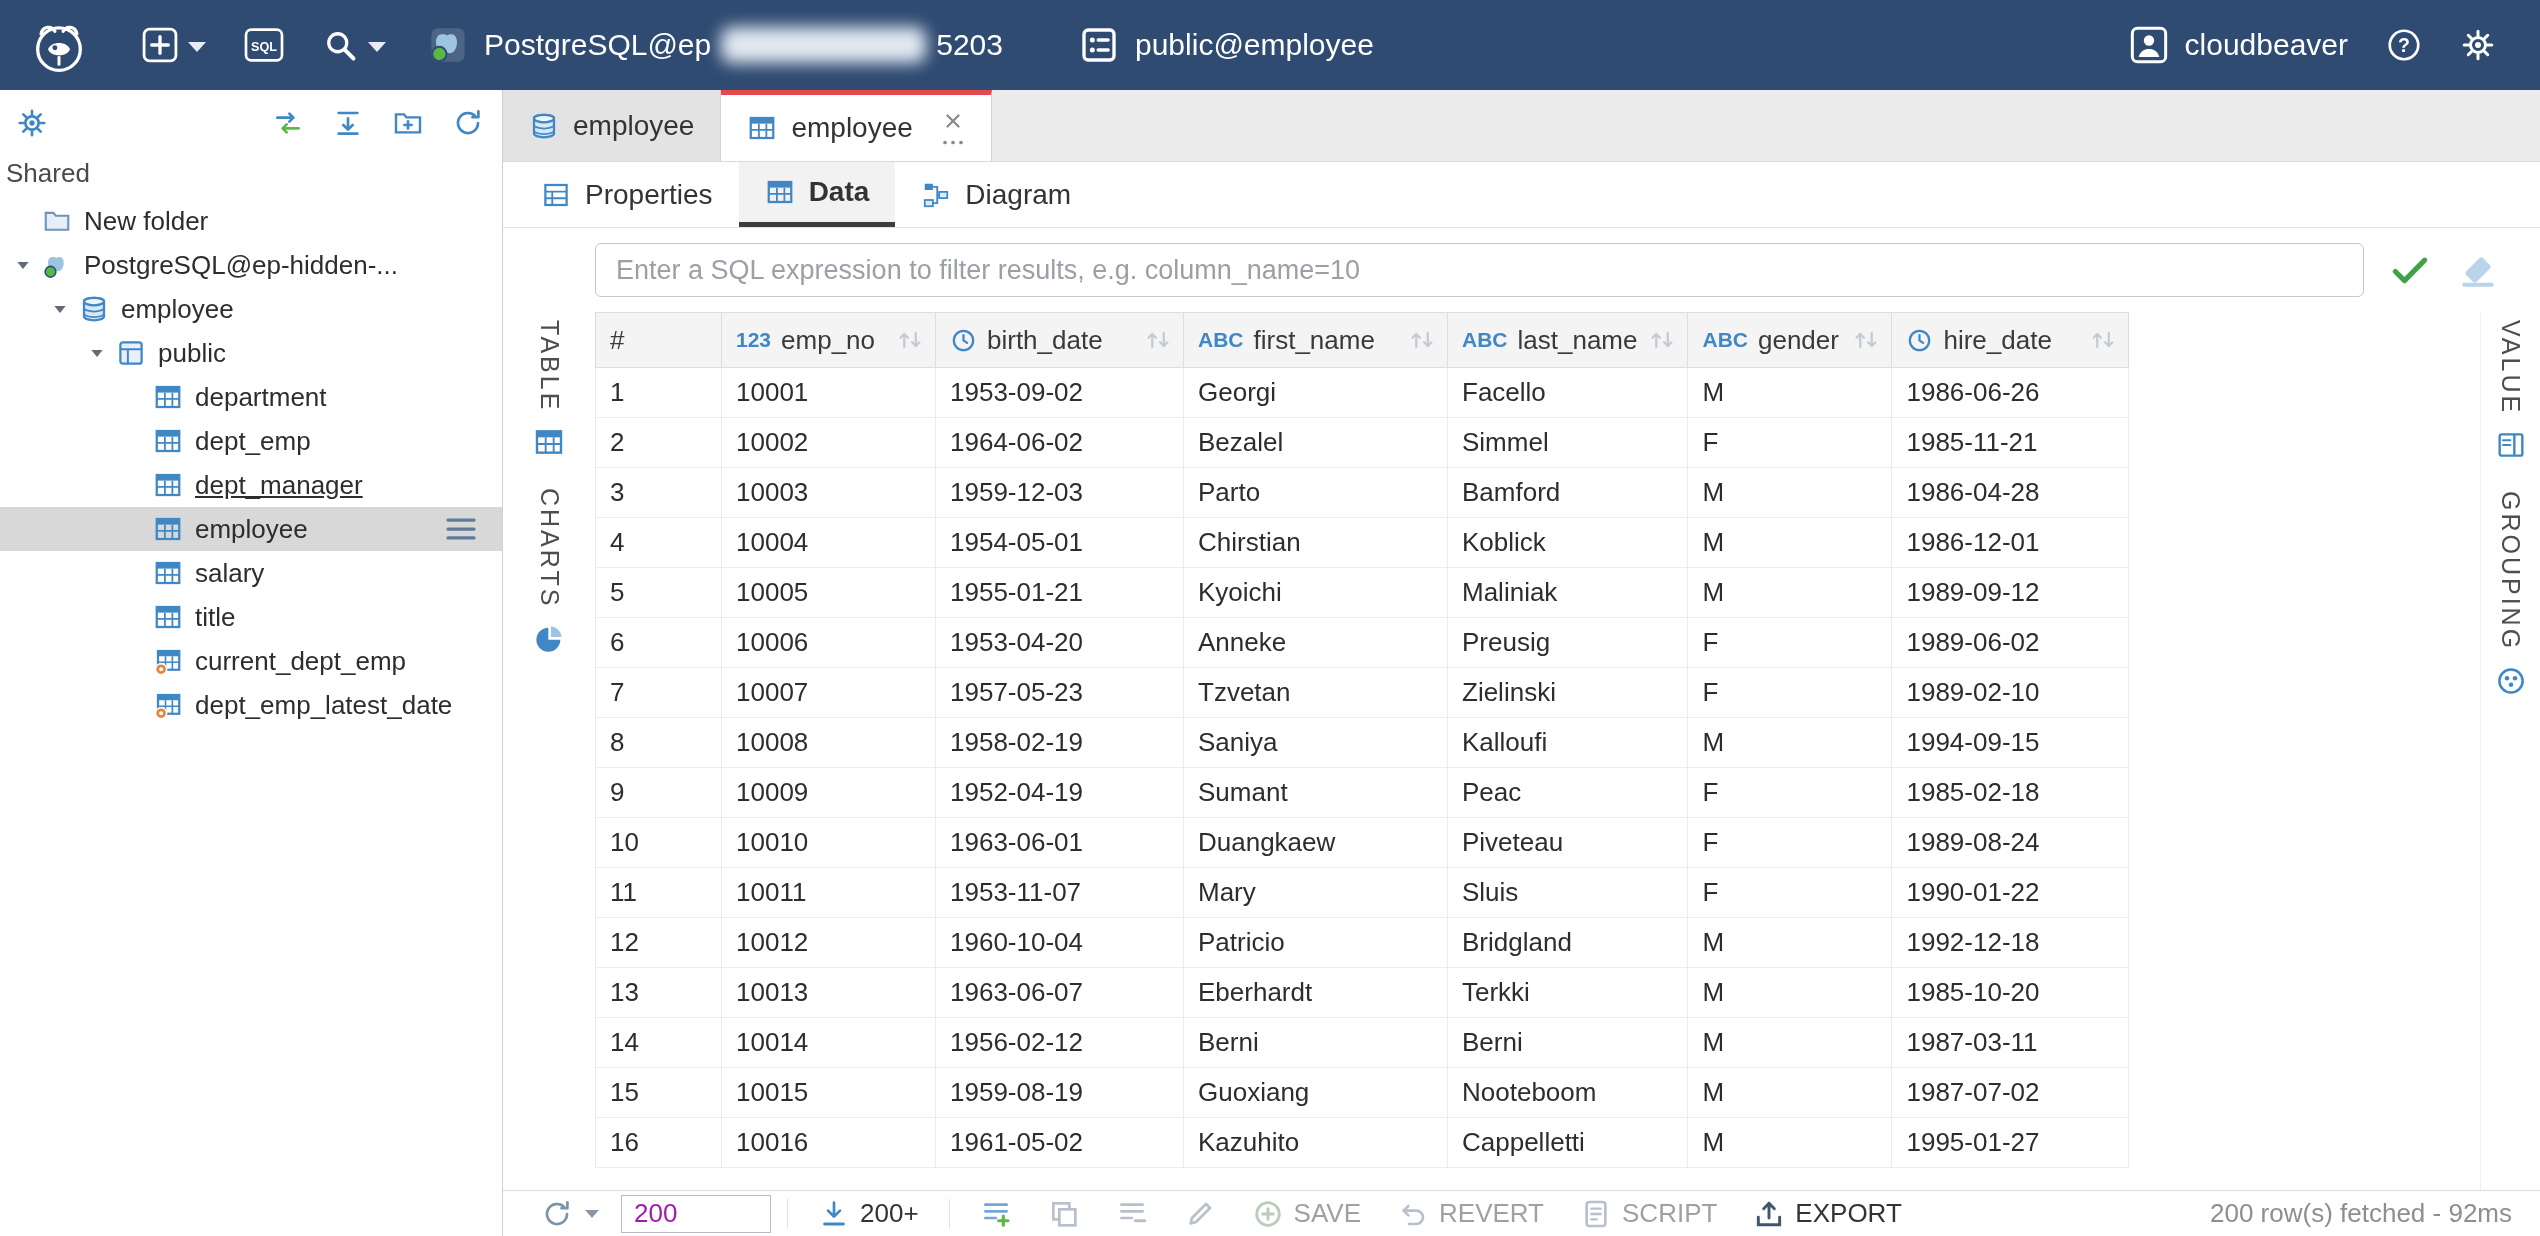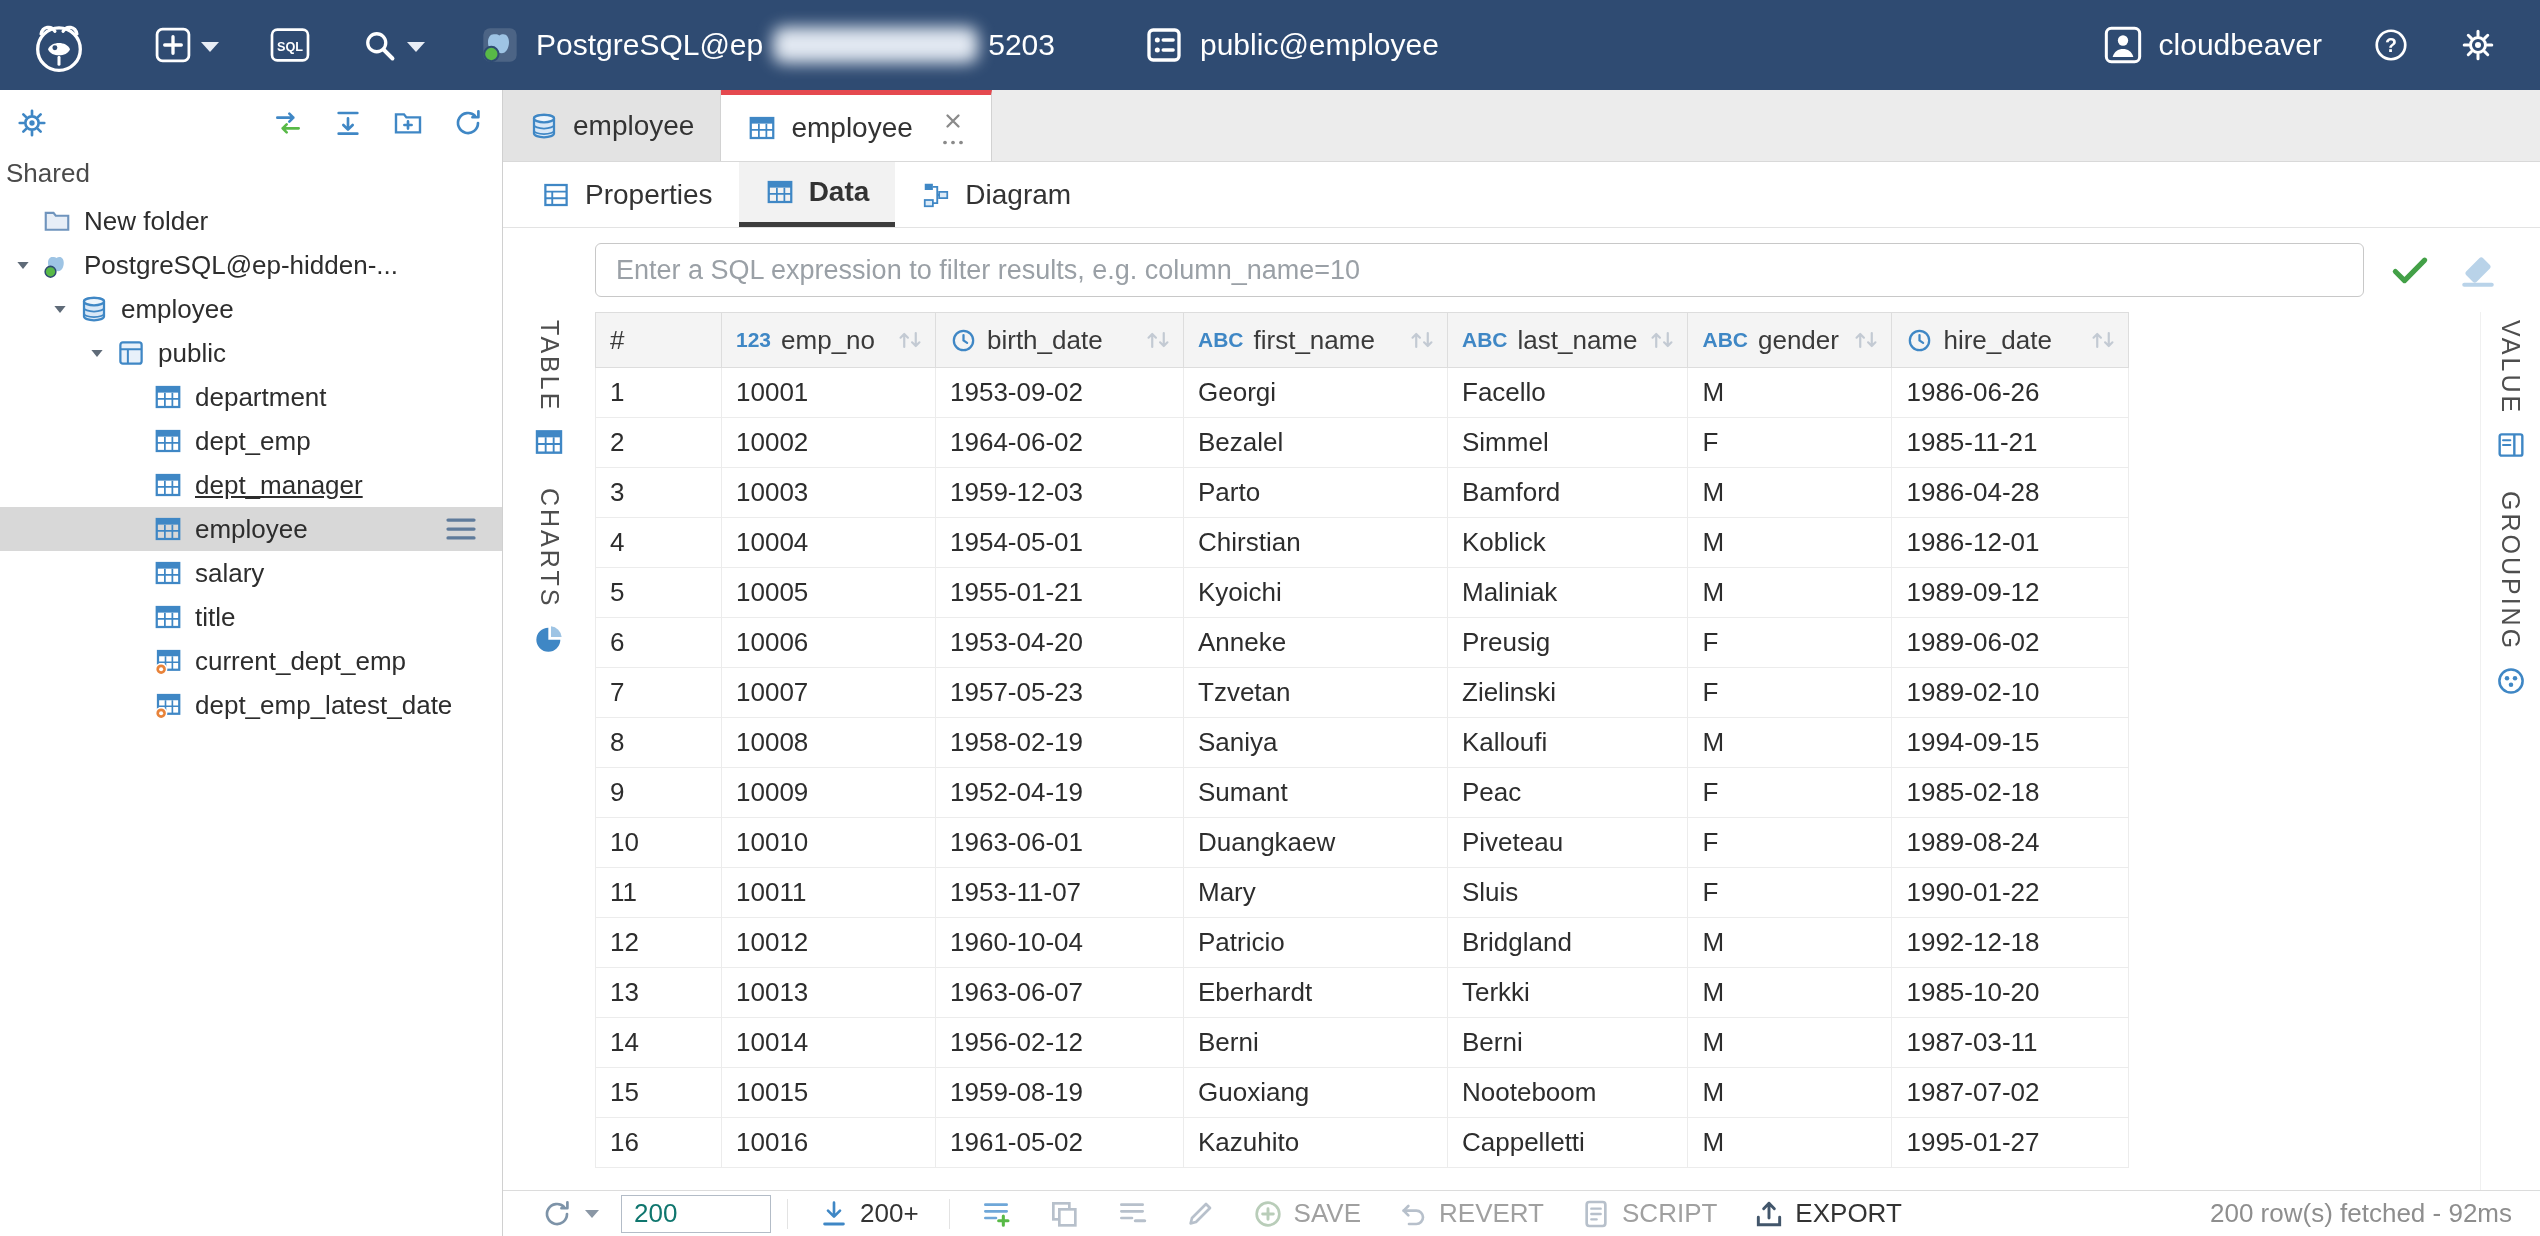--- a/index.html
+++ b/index.html
@@ -6,21 +6,21 @@
   html,body{width:2540px;height:1236px;overflow:hidden;background:#fff;
     font-family:"Liberation Sans",sans-serif;}
   button{font:inherit;background:none;border:none;cursor:pointer}
   svg{display:block}
   .icn svg,.t-icn svg{width:100%;height:100%}
 
   .app{width:100%;height:100%;display:flex;flex-direction:column}
 
   
   .topbar{height:90px;background:#2f4b72;display:flex;align-items:center;color:#fff;
-    flex:none;padding:0 26px;gap:15px}
+    flex:none;padding:0 26px;gap:2px}
   .logo{width:96px;height:90px;display:flex;align-items:center;cursor:pointer}
   .tbtn{display:flex;align-items:center;gap:10px;height:90px;padding:0 18px;color:#fff}
   .icn{display:inline-block}
   .i36{width:36px;height:36px}.i40{width:40px;height:40px}.i30{width:30px;height:30px}.i32{width:32px;height:32px}
   .caret{width:0;height:0;border-left:9px solid transparent;border-right:9px solid transparent;
     border-top:10px solid #e8edf5;margin-top:4px}
   .conn{display:flex;align-items:center;gap:16px;font-size:30px;padding:2px 22px;height:70px;cursor:pointer}
   .conn .label{white-space:nowrap}
   .redacted{width:205px;height:36px;border-radius:10px;background:rgba(236,241,249,.95);
     filter:blur(8px);margin:0 -6px}
@@ -92,21 +92,21 @@
 
   
   .statusbar{height:46px;border-top:1px solid #dcdcdc;display:flex;align-items:center;
     padding:0 28px 0 24px;gap:8px;flex:none;background:#fff}
   .sbtn{display:flex;align-items:center;gap:10px;font-size:26px;color:#a0a0a0;padding:0 14px;height:100%}
   .sbtn.enabled{color:#333}
   .sicon{width:32px;height:32px;flex:none}
   .sicon svg{width:100%;height:100%}
   .scaret{width:0;height:0;border-left:7px solid transparent;border-right:7px solid transparent;
     border-top:8px solid #8a97a5;margin-left:2px}
-  .fetch-input{width:150px;height:38px;border:1px solid #b3bcc7;font-size:26px;padding:0 12px;color:#0f766e;outline:none;font-family:inherit}
+  .fetch-input{width:150px;height:38px;border:1px solid #b3bcc7;font-size:26px;padding:0 12px;color:#a21caf;outline:none;font-family:inherit}
   .vsep{width:1px;height:30px;background:#e3e3e3;margin:0 8px;flex:none}
   .status-text{margin-left:auto;font-size:26px;color:#8e8e8e;white-space:nowrap}
 </style>
 </head>
 <body>
 
 <div class="app">
 
   <header class="topbar">
     <div class="logo">

